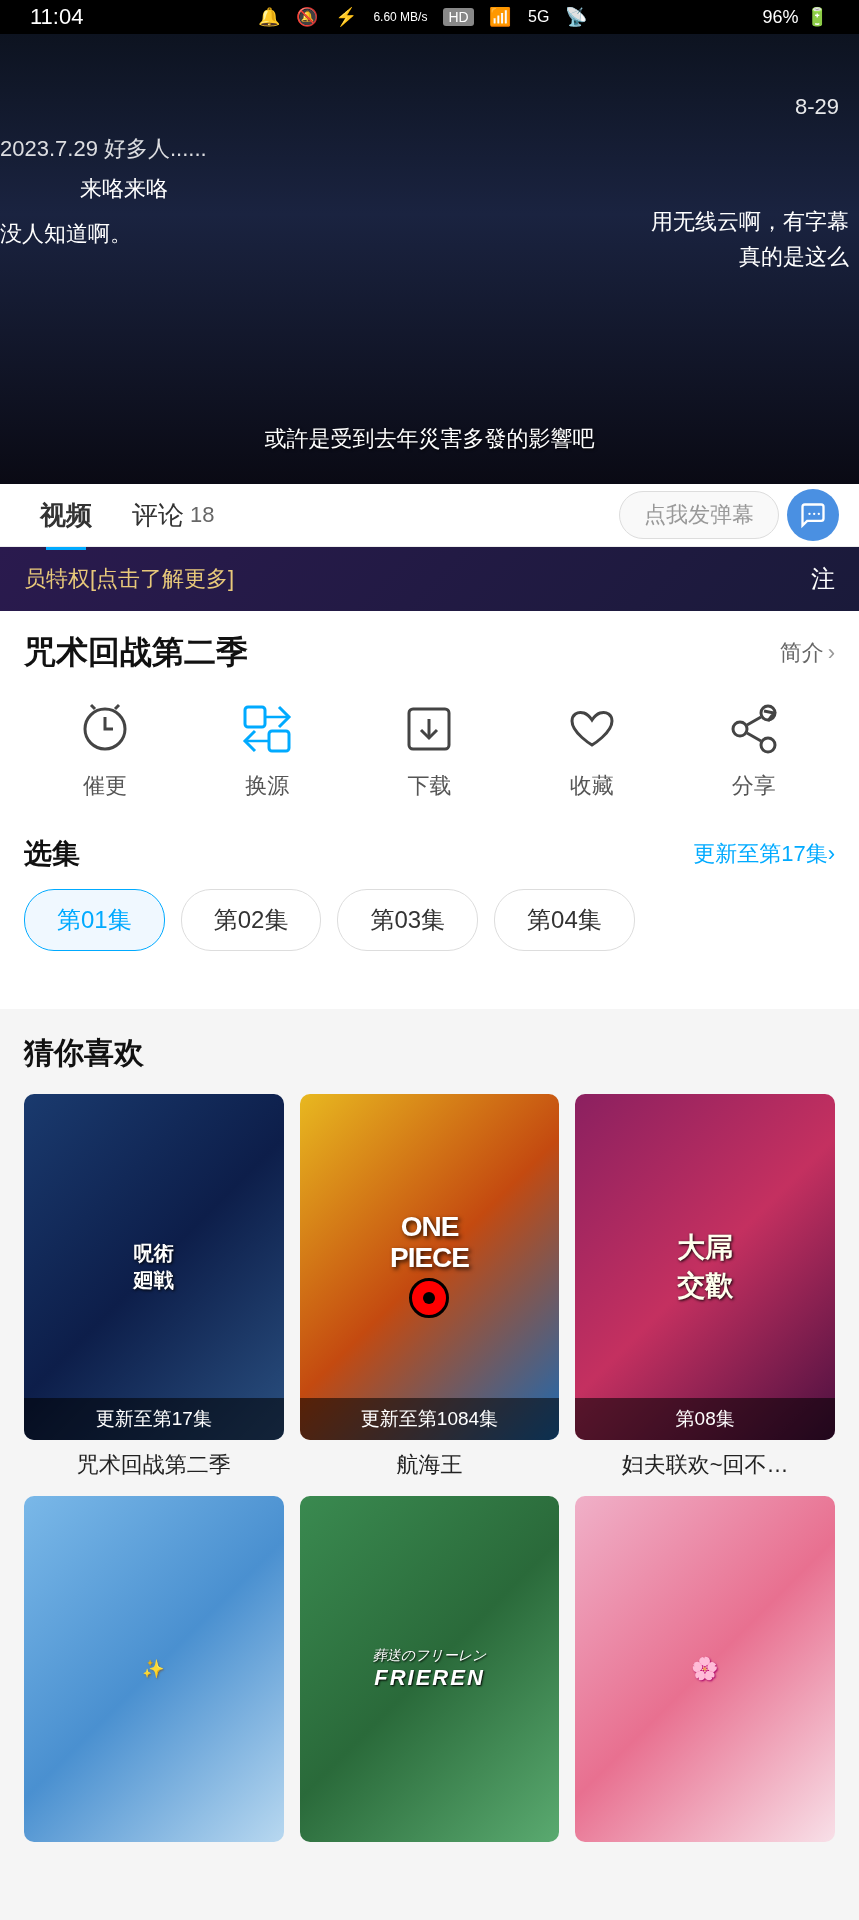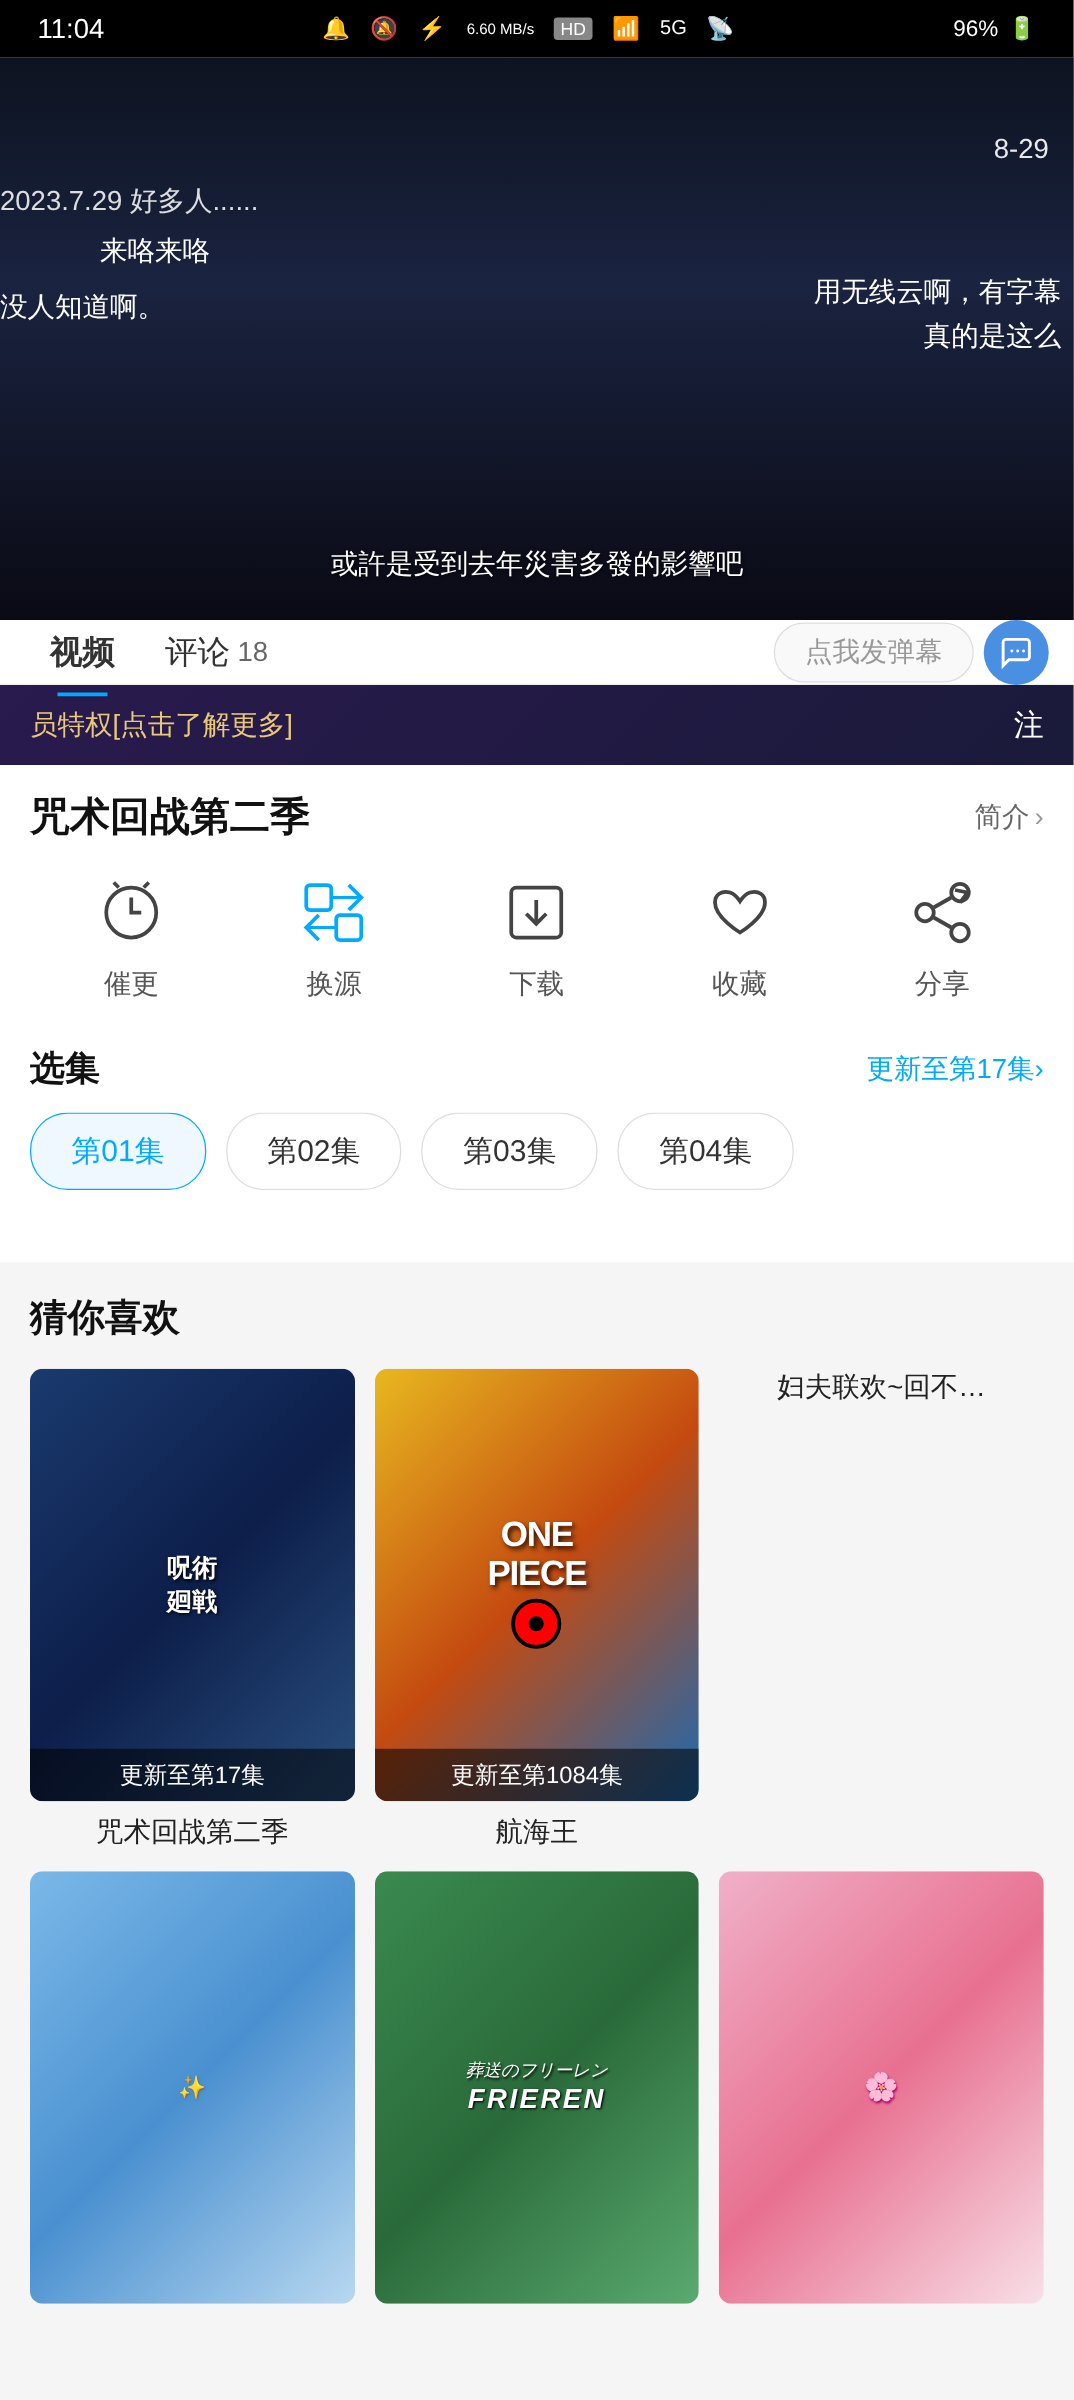--- a/index.html
+++ b/index.html
@@ -9,21 +9,21 @@
       min-height: 1920px;
       background: #f5f5f5;
       font-family: 'PingFang SC', 'Microsoft YaHei', sans-serif;
       overflow-x: hidden;
     }
 
     
     .status-bar {
       background: #000;
       color: #fff;
-      height: 46px;
+      height: 34px;
       display: flex;
       align-items: center;
       justify-content: space-between;
       padding: 0 30px;
       font-size: 22px;
       font-weight: 500;
     }
     .status-bar-center { flex: 1; display: flex; justify-content: center; gap: 16px; align-items: center; font-size: 18px; }
     .status-bar-right { display: flex; align-items: center; gap: 8px; font-size: 18px; }
 
@@ -91,21 +91,21 @@
       text-shadow: 1px 1px 3px rgba(0,0,0,0.8);
       white-space: nowrap;
     }
 
     
     .tab-bar {
       background: #fff;
       display: flex;
       align-items: center;
       padding: 0 20px;
-      height: 52px;
+      height: 63px;
       border-bottom: 1px solid #eee;
     }
     .tab-item {
       padding: 0 20px;
       height: 70px;
       display: flex;
       align-items: center;
       font-size: 26px;
       color: #333;
       cursor: pointer;
@@ -511,20 +511,26 @@
               <div style="width:12px;height:12px;background:#000;border-radius:50%;"></div>
             </div>
           </div>
         </div>
         <div class="thumb-badge">更新至第1084集</div>
       </div>
       <div class="recommend-name">航海王</div>
     </div>
 
     <div class="recommend-item">
+      <div class="recommend-thumb">
+        <div class="thumb-bg thumb-pink">
+          <div style="color:#ffe;font-size:28px;font-weight:bold;text-align:center;text-shadow:1px 1px 3px #000;">大屌<br>交歡</div>
+        </div>
+        <div class="thumb-badge">第08集</div>
+      </div>
       <div class="recommend-name">妇夫联欢~回不…</div>
     </div>
 
     <div class="recommend-item">
       <div class="recommend-thumb">
         <div class="thumb-bg thumb-sky">
           <div style="color:#fff;font-size:18px;text-align:center;text-shadow:1px 1px 2px #666;">✨</div>
         </div>
       </div>
       <div class="recommend-name"></div>

